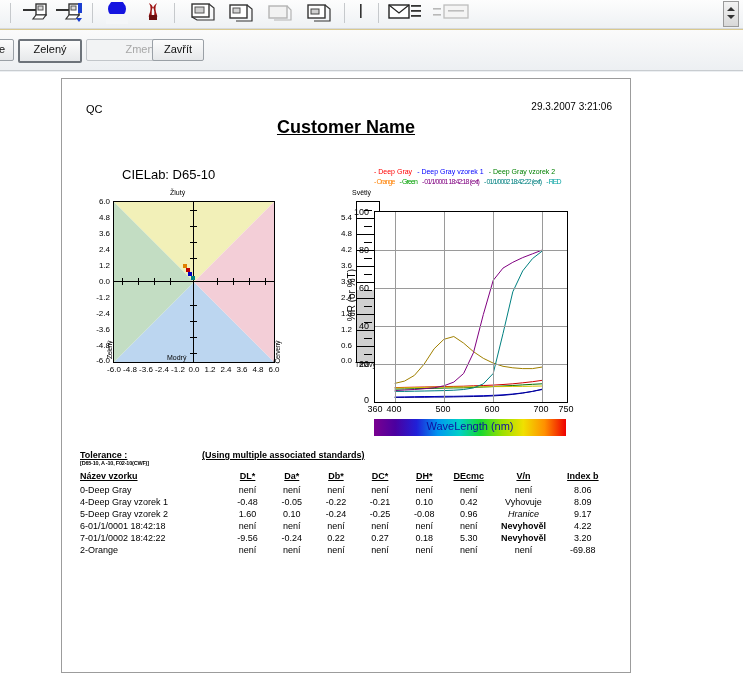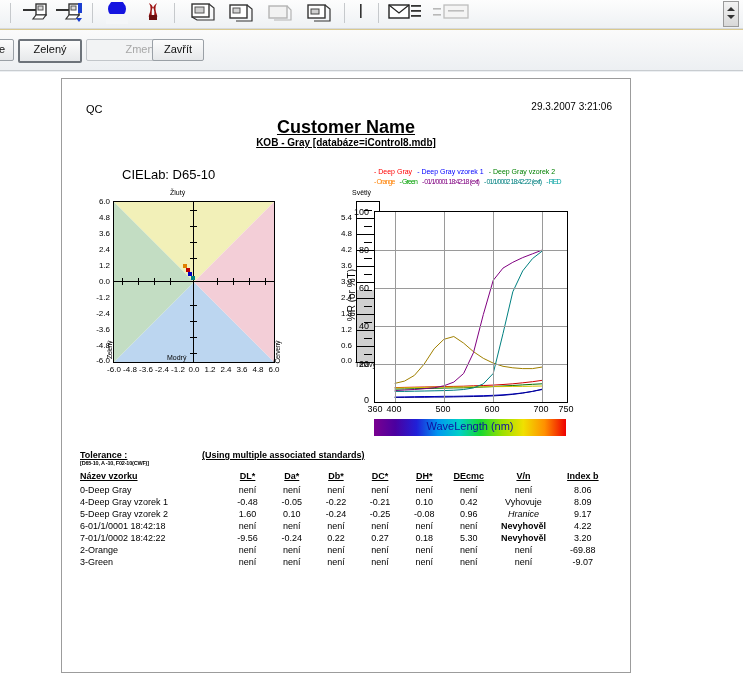--- a/index.html
+++ b/index.html
@@ -233,21 +233,20 @@
 
 <div id="pagewrap">
 <div id="leftgap"></div>
 <div id="rightgap"></div>
 
 <div id="page">
 
   <div class="abs t9" id="qc">QC</div>
   <div class="abs" id="stamp">29.3.2007 3:21:06</div>
   <div class="abs" id="custname">Customer Name</div>
-  <div class="abs" id="subtitle">KOB - Gray [databáze=iControl8.mdb]</div>
 
   <div class="abs" id="cielabTitle">CIELab: D65-10</div>
 
   <div id="abbox">
     <div class="quad" id="q-top"></div>
     <div class="quad" id="q-bot"></div>
     <div class="quad" id="q-left"></div>
     <div class="quad" id="q-right"></div>
     <div id="axH"></div>
         <div id="axV"></div>
@@ -456,29 +455,18 @@
               <td class="c-name">2-Orange</td>
               <td class="c-num">není</td>
               <td class="c-num">není</td>
               <td class="c-num">není</td>
               <td class="c-num">není</td>
               <td class="c-num">není</td>
               <td class="c-num">není</td>
               <td class="c-vn">není</td>
               <td class="c-idx">-69.88</td>
             </tr>
-            <tr>
-              <td class="c-name">3-Green</td>
-              <td class="c-num">není</td>
-              <td class="c-num">není</td>
-              <td class="c-num">není</td>
-              <td class="c-num">není</td>
-              <td class="c-num">není</td>
-              <td class="c-num">není</td>
-              <td class="c-vn">není</td>
-              <td class="c-idx">-9.07</td>
-            </tr>
           </tbody>
     </table>
   </div>
 
 </div>
 </div>
 
 </body></html>

